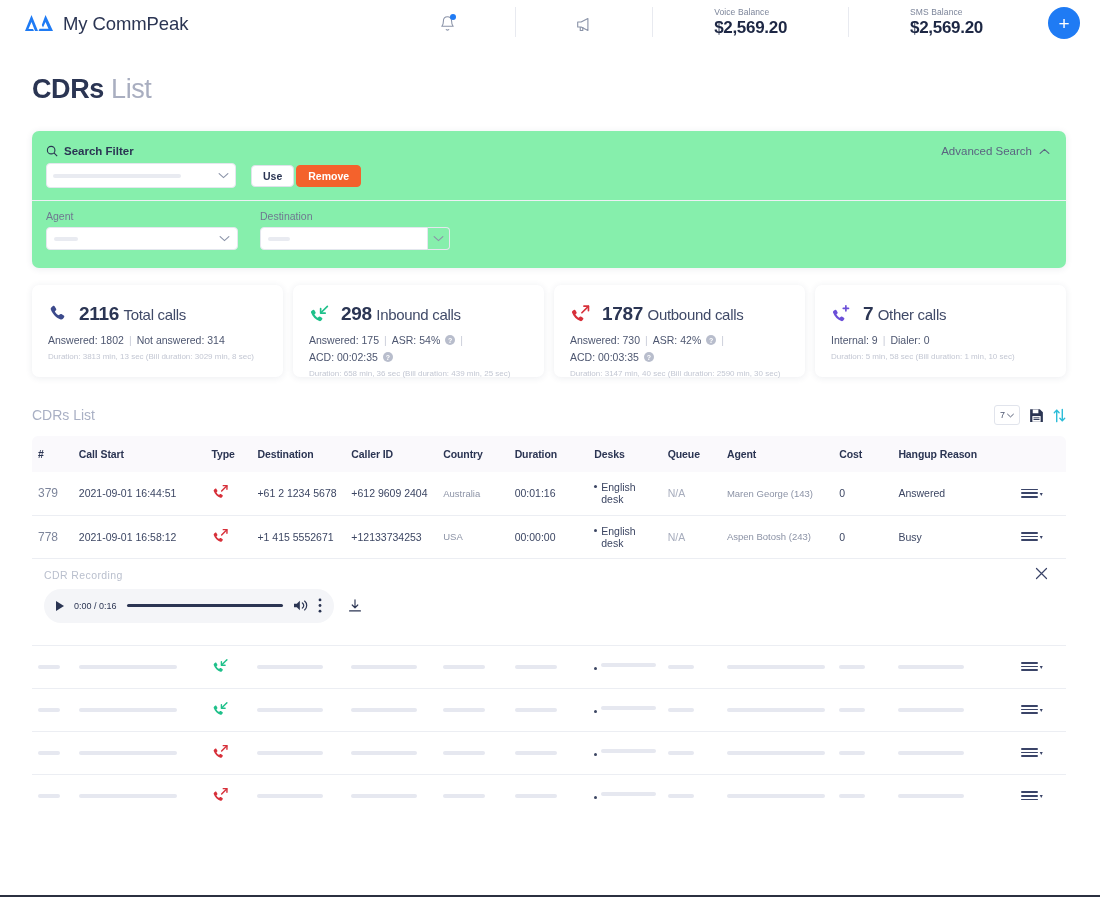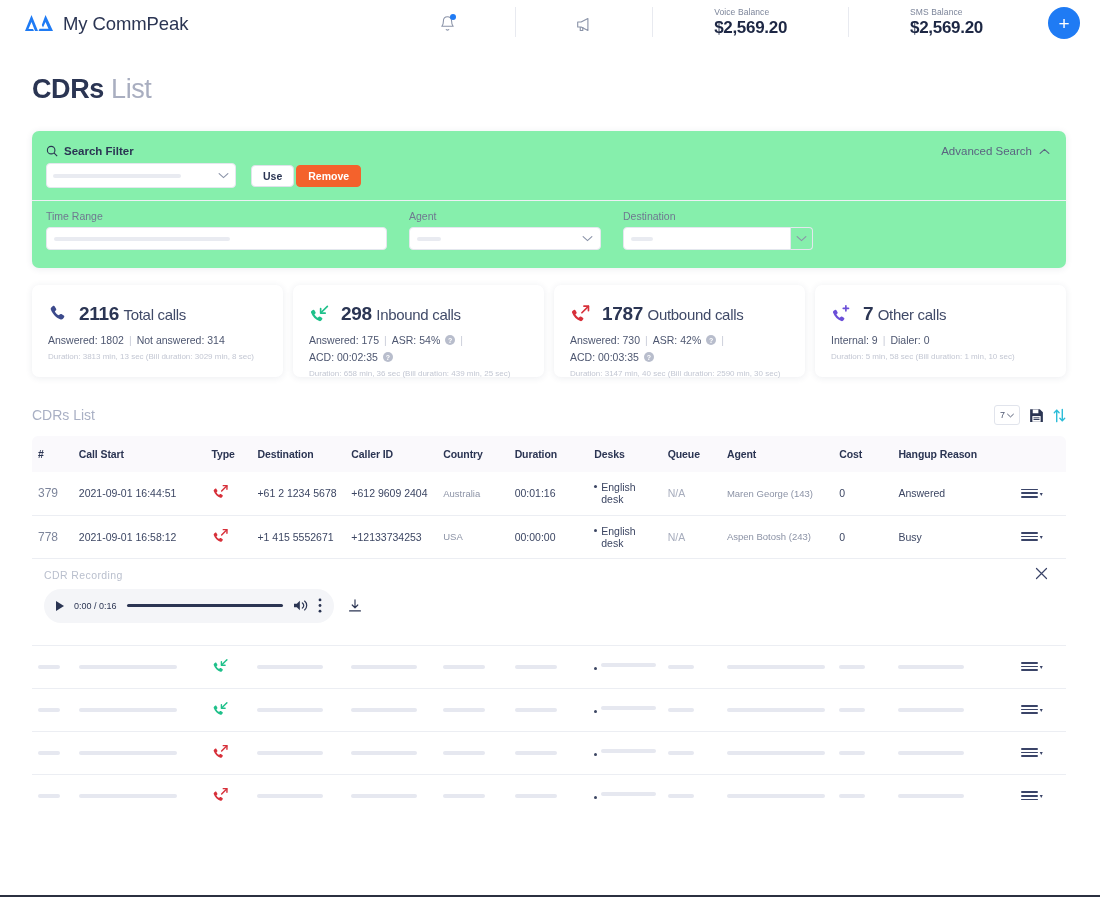--- a/index.html
+++ b/index.html
@@ -256,26 +256,20 @@
     </div>
     <div style="display:flex;gap:2px;margin-left:15px">
       <div class="btn btn-outline">Use</div>
       <div class="btn btn-orange">Remove</div>
     </div>
   </div>
 
   <div class="sf-divider"></div>
 
   <div class="sf-row2">
-    <div style="width:341px">
-      <div class="field-label">Time Range</div>
-      <div class="input-box">
-        <span class="skel" style="width:176px"></span>
-      </div>
-    </div>
     <div style="width:192px">
       <div class="field-label">Agent</div>
       <div class="input-box">
         <span class="skel" style="width:24px"></span>
         <svg class="chev" width="11" height="7" viewBox="0 0 12 8">
           <path d="M1 1.8L6 6.4l5-4.6" fill="none" stroke="#8a93a8" stroke-width="1.3" stroke-linecap="round"></path>
         </svg>
       </div>
     </div>
     <div style="width:190px">

